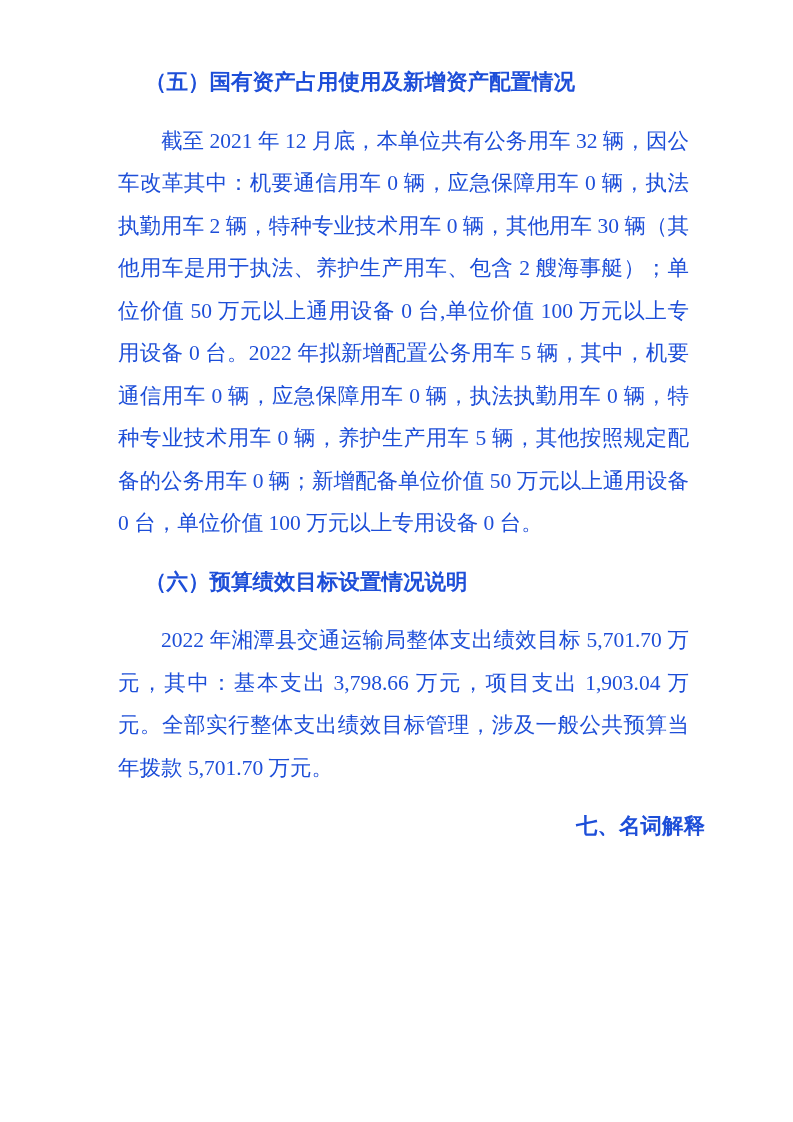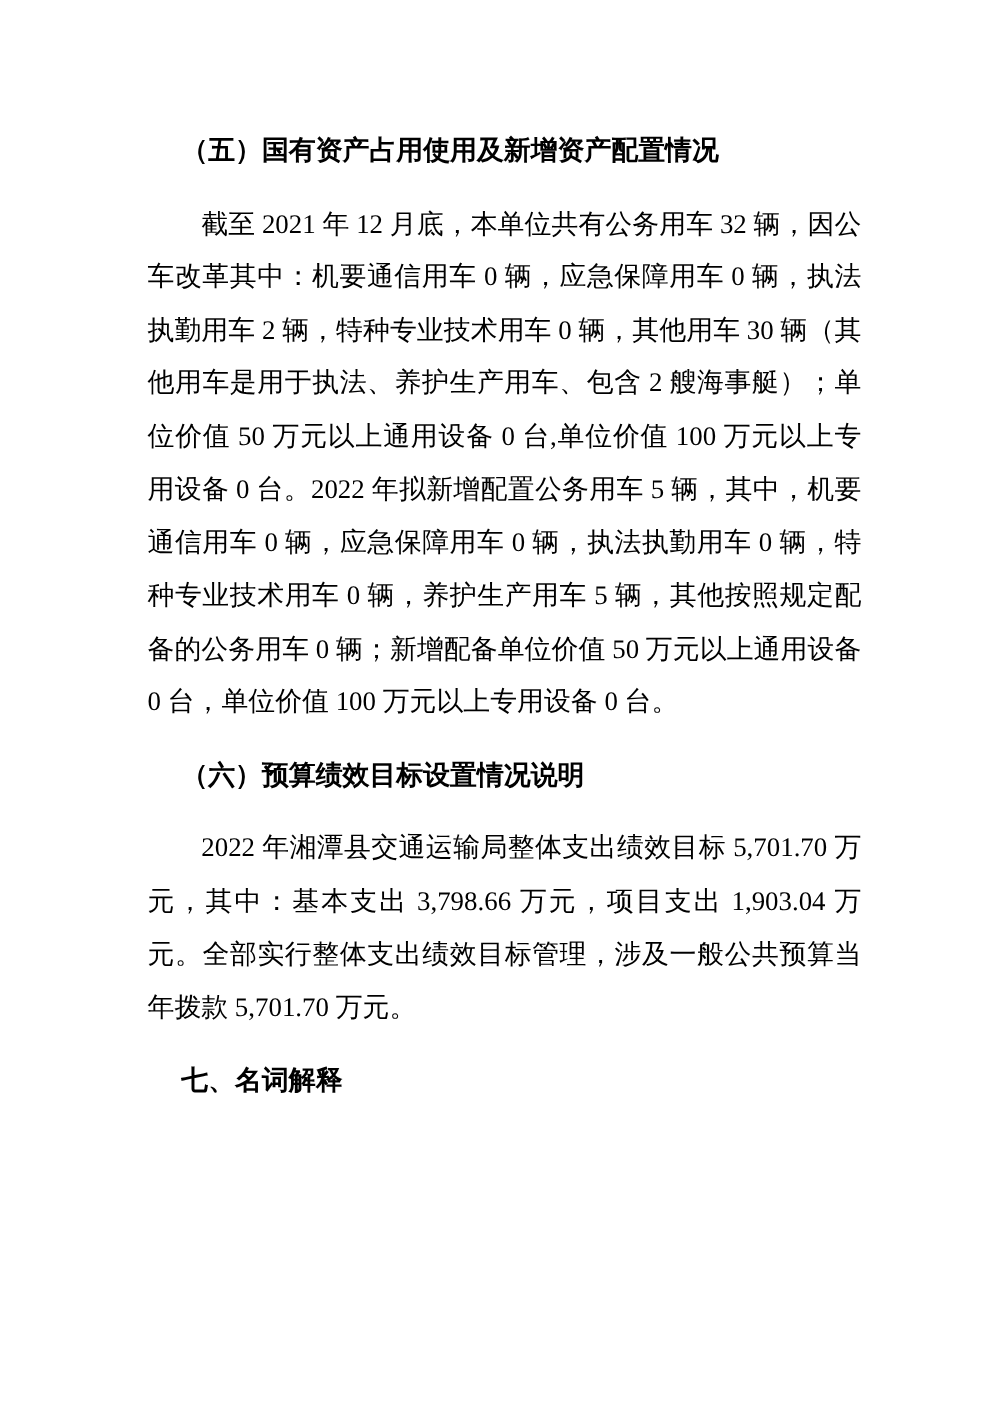--- a/index.html
+++ b/index.html
@@ -6,42 +6,43 @@
     margin: 0;
     padding: 0;
     background: #ffffff;
   }
   .page {
     position: relative;
     box-sizing: border-box;
     width: 793px;
     height: 1122px;
     background: #ffffff;
-    color: #000000;
-    padding: 99px 88px 0 102px;
+    color: #1d4ed8;
+    padding: 61px 88px 0 102px;
     font-family: "Liberation Serif", "DejaVu Serif", serif;
     font-size: 21.5px;
     line-height: 42.5px;
     overflow: hidden;
   }
   .doc-heading {
     margin: 0;
     font-size: 21.5px;
     font-weight: bold;
     text-indent: 2em;
     font-family: "Liberation Serif", "DejaVu Serif", serif;
     white-space: nowrap;
   }
   .doc-heading-sans {
     margin: 0;
     font-size: 21.5px;
     font-weight: bold;
     text-indent: 2em;
     font-family: "Liberation Sans", "DejaVu Sans", sans-serif;
     white-space: nowrap;
+    text-align: right;
   }
   .doc-para {
     margin: 16px;
     text-indent: 2em;
     text-align: justify;
     text-justify: inter-character;
   }
 </style>
 </head>
 <body>

